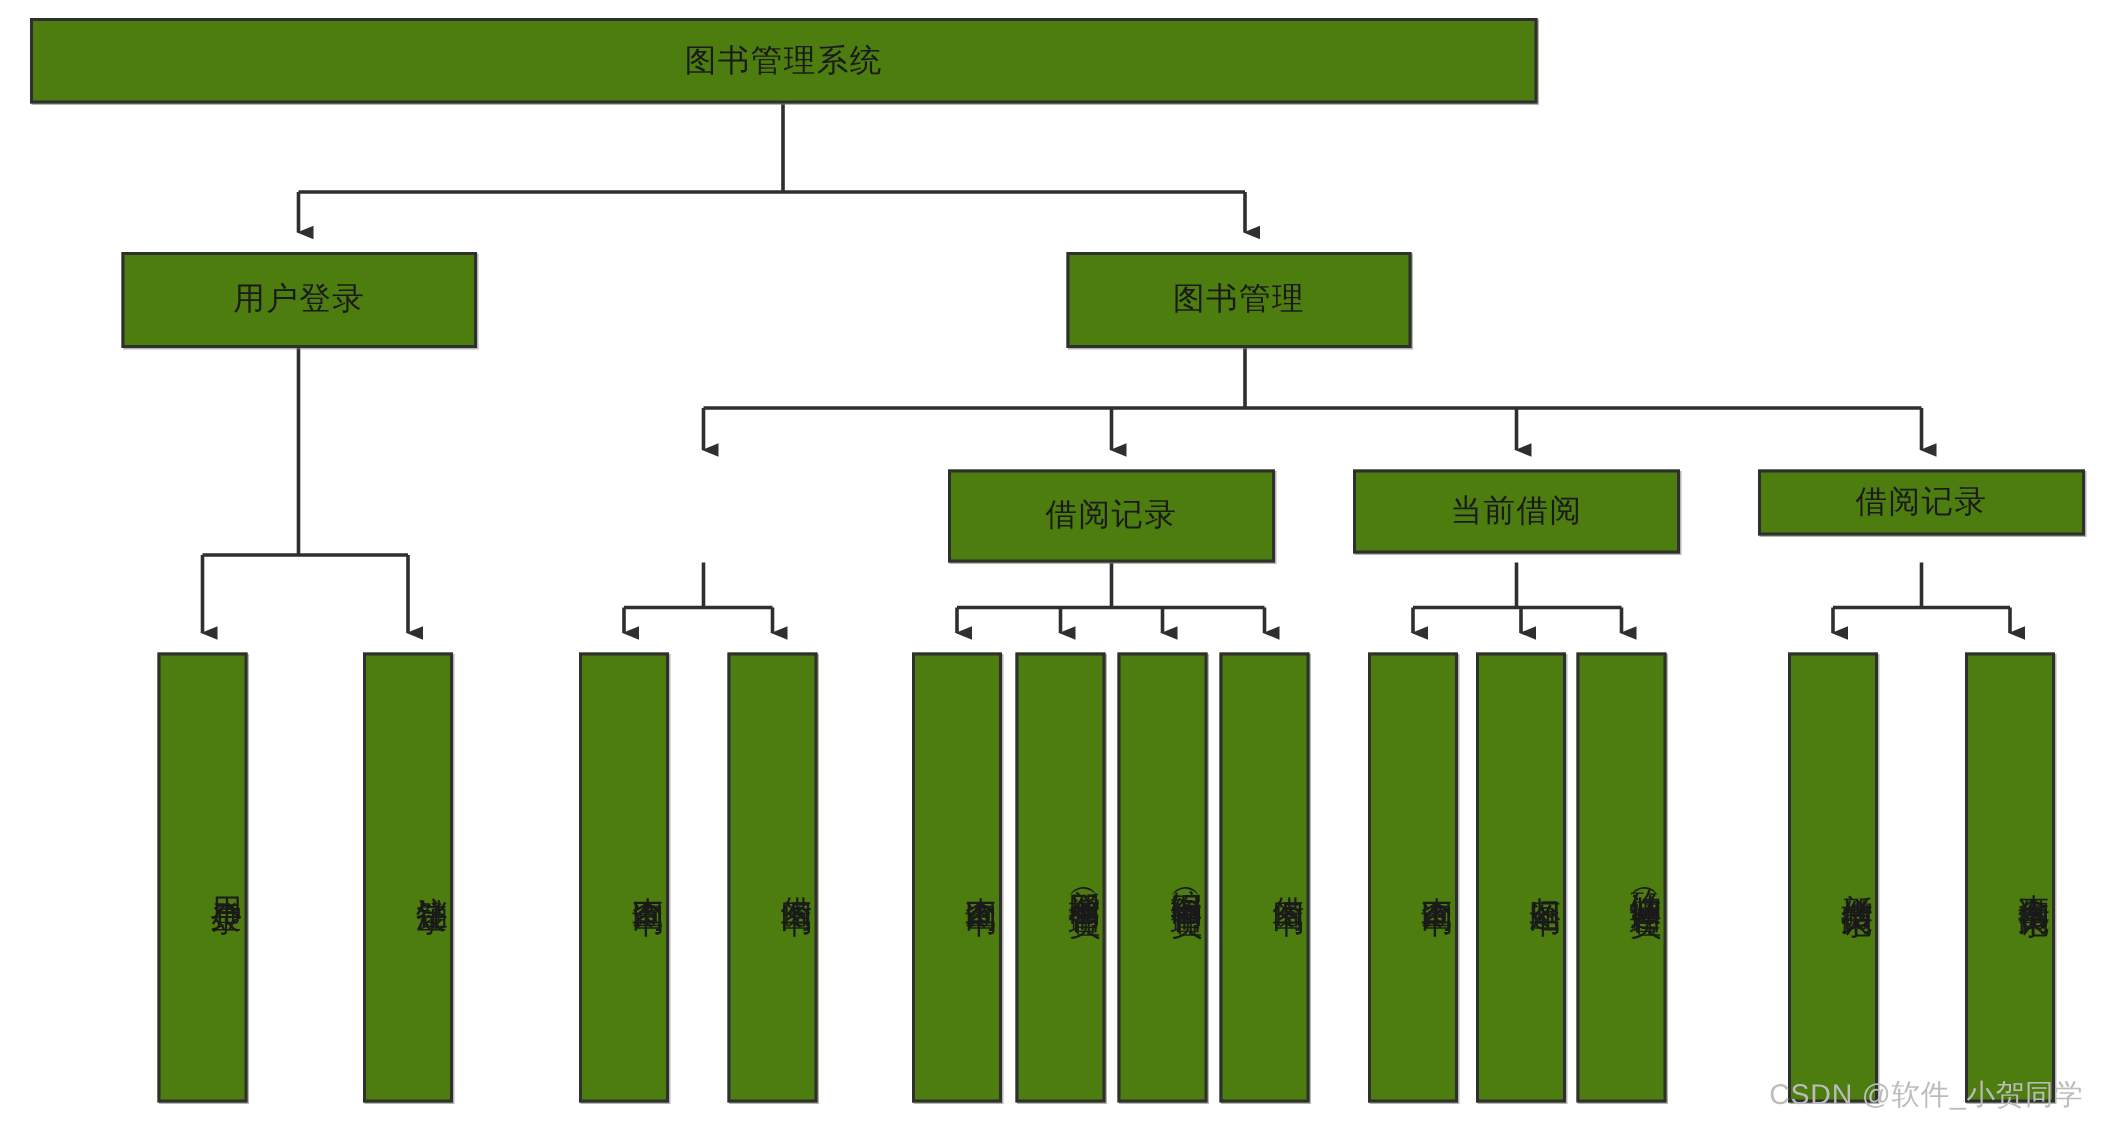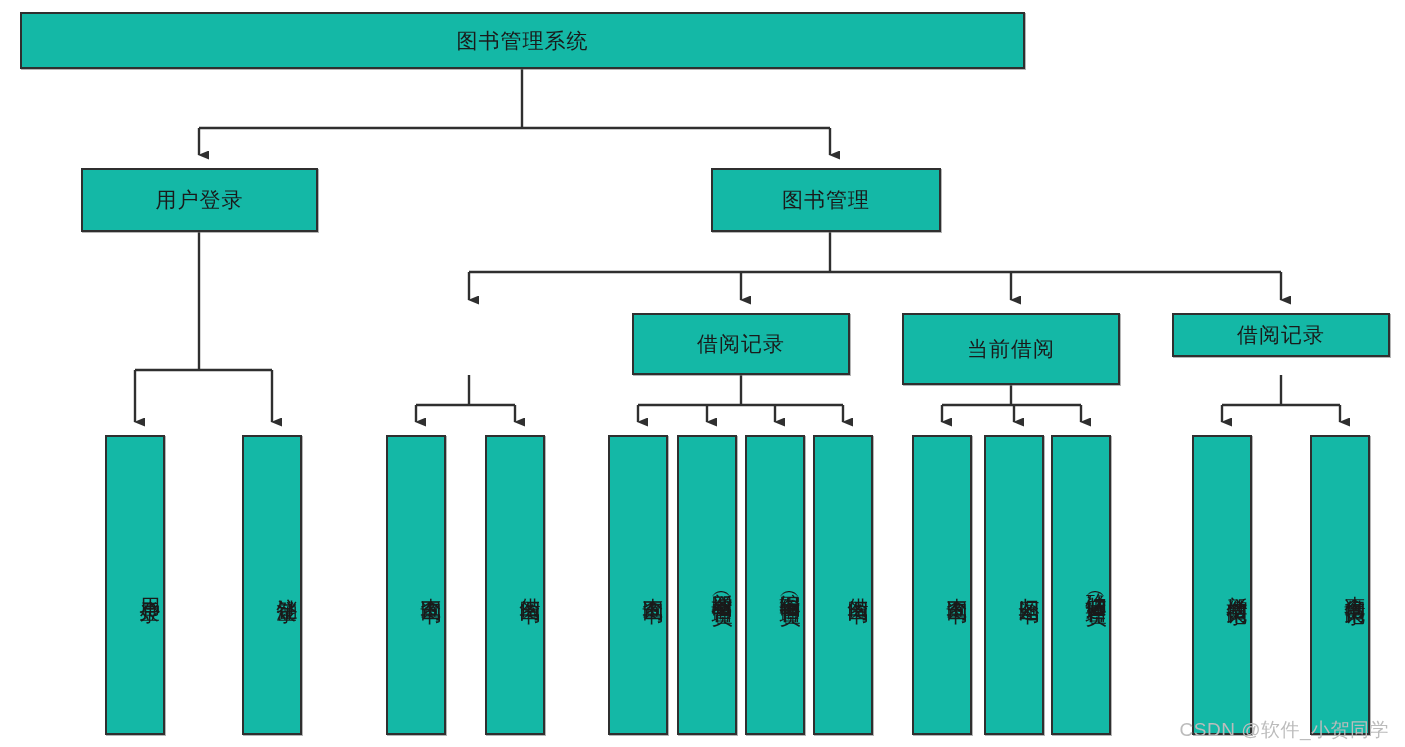--- a/index.html
+++ b/index.html
@@ -23,21 +23,21 @@
     position: absolute;
     top: 0;
     left: 0;
     width: 1405px;
     height: 747px;
   }
   .node-box {
     position: absolute;
     box-sizing: border-box;
     border: 2.4px solid #2f2f2f;
-    background: #14b8a6;
+    background: #4d7c0f;
     display: flex;
     align-items: center;
     justify-content: center;
     color: #1a1a1a;
     box-shadow: 1px 1px 0 rgba(120,120,120,0.55);
   }
   .node-box.horizontal {
     font-size: 21px;
     line-height: 1.2;
     letter-spacing: 1px;
@@ -147,21 +147,21 @@
   <div class="node-box horizontal" id="node-l1-0" style="left: 81px; top: 168px; width: 237px; height: 64px;">
     <span class="node-label">用户登录</span>
   </div>
   <div class="node-box horizontal" id="node-l1-1" style="left: 711px; top: 168px; width: 230px; height: 64px;">
     <span class="node-label">图书管理</span>
   </div>
 
   <div class="node-box horizontal" id="node-l2-1" style="left: 632px; top: 313px; width: 218px; height: 62px;">
     <span class="node-label">借阅记录</span>
   </div>
-  <div class="node-box horizontal" id="node-l2-2" style="left: 902px; top: 313px; width: 218px; height: 72px;">
+  <div class="node-box horizontal" id="node-l2-2" style="left: 902px; top: 313px; width: 218px; height: 56px;">
     <span class="node-label">当前借阅</span>
   </div>
   <div class="node-box horizontal" id="node-l2-3" style="left: 1172px; top: 313px; width: 218px; height: 44px;">
     <span class="node-label">借阅记录</span>
   </div>
 
   <div class="node-box vertical" id="node-leaf-0" style="left: 105px; top: 435px; width: 60px; height: 300px;">
     <span class="node-label">用户登录</span>
   </div>
   <div class="node-box vertical" id="node-leaf-1" style="left: 242px; top: 435px; width: 60px; height: 300px;">

